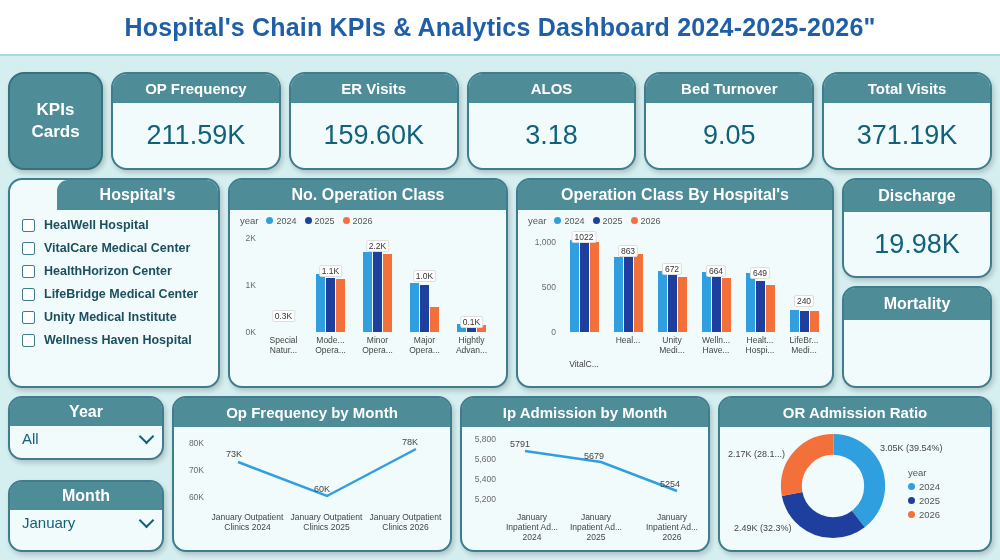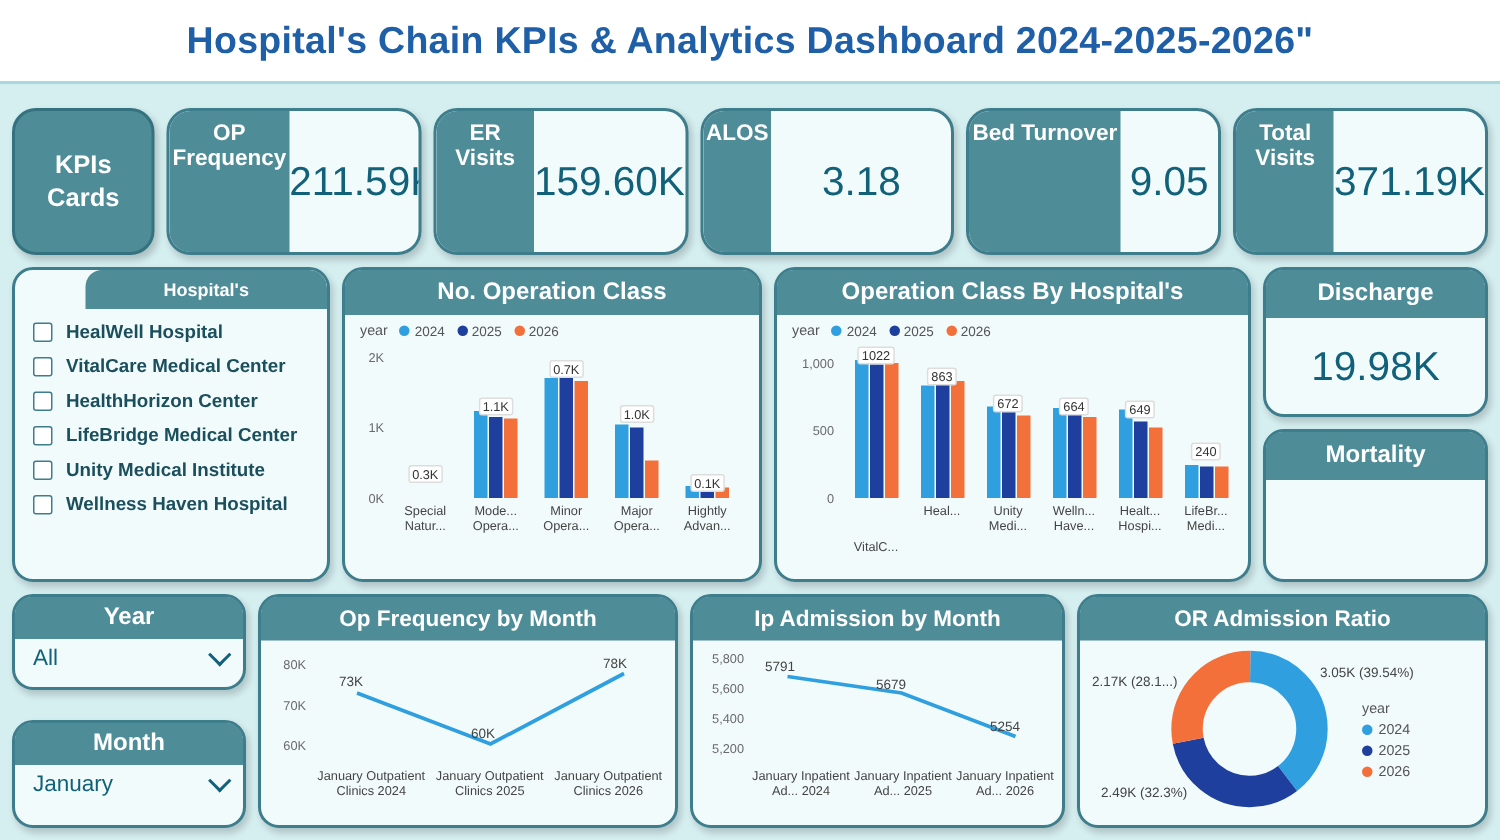--- a/index.html
+++ b/index.html
@@ -44,37 +44,37 @@
   .kpi-cards-label {
     width:95px; border-radius:16px; background:#4e8c98; border:2px solid #35727f;
     color:#fff; display:flex; flex-direction:column; align-items:center; justify-content:center;
     font-weight:bold; font-size:17px; line-height:1.3;
     box-shadow:2px 3px 5px rgba(0,0,0,.2);
   }
   .kpi {
     flex:1; border-radius:16px; overflow:hidden;
     background:#f2fbfb; border:2px solid #3d7d8c;
     box-shadow:2px 3px 5px rgba(0,0,0,.18);
-    display:flex; flex-direction:row;
+    display:flex; flex-direction:column;
   }
   .kpi .kpi-t {
     background:#4e8c98; color:#fff; font-weight:bold; font-size:15px;
     text-align:center; padding:6px 2px 6px;
   }
   .kpi .kpi-v {
     flex:1; display:flex; align-items:center; justify-content:center;
     font-size:27px; color:#12617a;
   }
 
   
   .hospitals {
     position:absolute; left:8px; top:178px; width:212px; height:210px;
     overflow:hidden;
   }
-  .hospitals .card-hd { font-size:12px; padding:6px 0;margin-left:47px; }
+  .hospitals .card-hd { font-size:16px; padding:6px 0;margin-left:47px; }
   .h-list { padding:8px 10px 0 12px; }
   .h-item { display:flex; align-items:center; gap:9px; margin-bottom:9px; }
   .chk {
     width:13px; height:13px; border:1.4px solid #3d7d8c; border-radius:2px;
     background:#fff; flex:none;
   }
   .h-item span { font-size:12.5px; font-weight:bold; color:#1b4f5e; }
 
   .opclass {
     position:absolute; left:228px; top:178px; width:280px; height:210px;
@@ -235,21 +235,21 @@
           <div class="bar" style="height:15px;background:#1f3f9e"></div>
           <div class="bar" style="height:12px;background:#f4703a"></div>
         </div>
         <div class="grp" style="width:47px; height:100px;">
           <span class="blab" style="top:33px;">1.1K</span>
           <div class="bar" style="height:58px;background:#2f9fe0"></div>
           <div class="bar" style="height:54px;background:#1f3f9e"></div>
           <div class="bar" style="height:53px;background:#f4703a"></div>
         </div>
         <div class="grp" style="width:47px; height:100px;">
-          <span class="blab" style="top:8px;">0.7K</span>
+          <span class="blab" style="top:8px;">2.2K</span>
           <div class="bar" style="height:80px;background:#2f9fe0"></div>
           <div class="bar" style="height:85px;background:#1f3f9e"></div>
           <div class="bar" style="height:78px;background:#f4703a"></div>
         </div>
         <div class="grp" style="width:47px; height:100px;">
           <span class="blab" style="top:38px;">1.0K</span>
           <div class="bar" style="height:49px;background:#2f9fe0"></div>
           <div class="bar" style="height:47px;background:#1f3f9e"></div>
           <div class="bar" style="height:25px;background:#f4703a"></div>
         </div>
@@ -402,21 +402,21 @@
       </div>
       <svg width="202" height="80" viewBox="0 0 202 80" style="position:absolute;left:38px;top:2px;">
         <polyline points="25,22 101,33 177,62" fill="none" stroke="#2f9fe0" stroke-width="2.5"></polyline>
       </svg>
       <div class="note" style="left:48px; top:12px;">5791</div>
       <div class="note" style="left:122px; top:24px;">5679</div>
       <div class="note" style="left:198px; top:52px;">5254</div>
       <div class="xlabels" style="left:38px; top:86px; width:204px;">
         <div class="xl" style="width:68px;">January Inpatient Ad... 2024</div>
         <div class="xl" style="width:68px;">January Inpatient Ad... 2025</div>
-        <div class="xl" style="width:68px;">January Inpatient Ad... 2026</div>
+        <div class="xl" style="width:68px;margin-left:12px;">January Inpatient Ad... 2026</div>
       </div>
     </div>
   </div>
 
   <div class="card donutcard">
     <div class="card-hd">OR Admission Ratio</div>
     <div class="plot" style="height:122px;">
       <svg width="110" height="110" viewBox="0 0 42 42" style="position:absolute;left:58px;top:4px;">
         <circle cx="21" cy="21" r="15.9" fill="transparent" stroke="#2f9fe0" stroke-width="8" stroke-dasharray="39.54 60.46" stroke-dashoffset="25"></circle>
         <circle cx="21" cy="21" r="15.9" fill="transparent" stroke="#1f3f9e" stroke-width="8" stroke-dasharray="32.3 67.7" stroke-dashoffset="-14.54"></circle>

